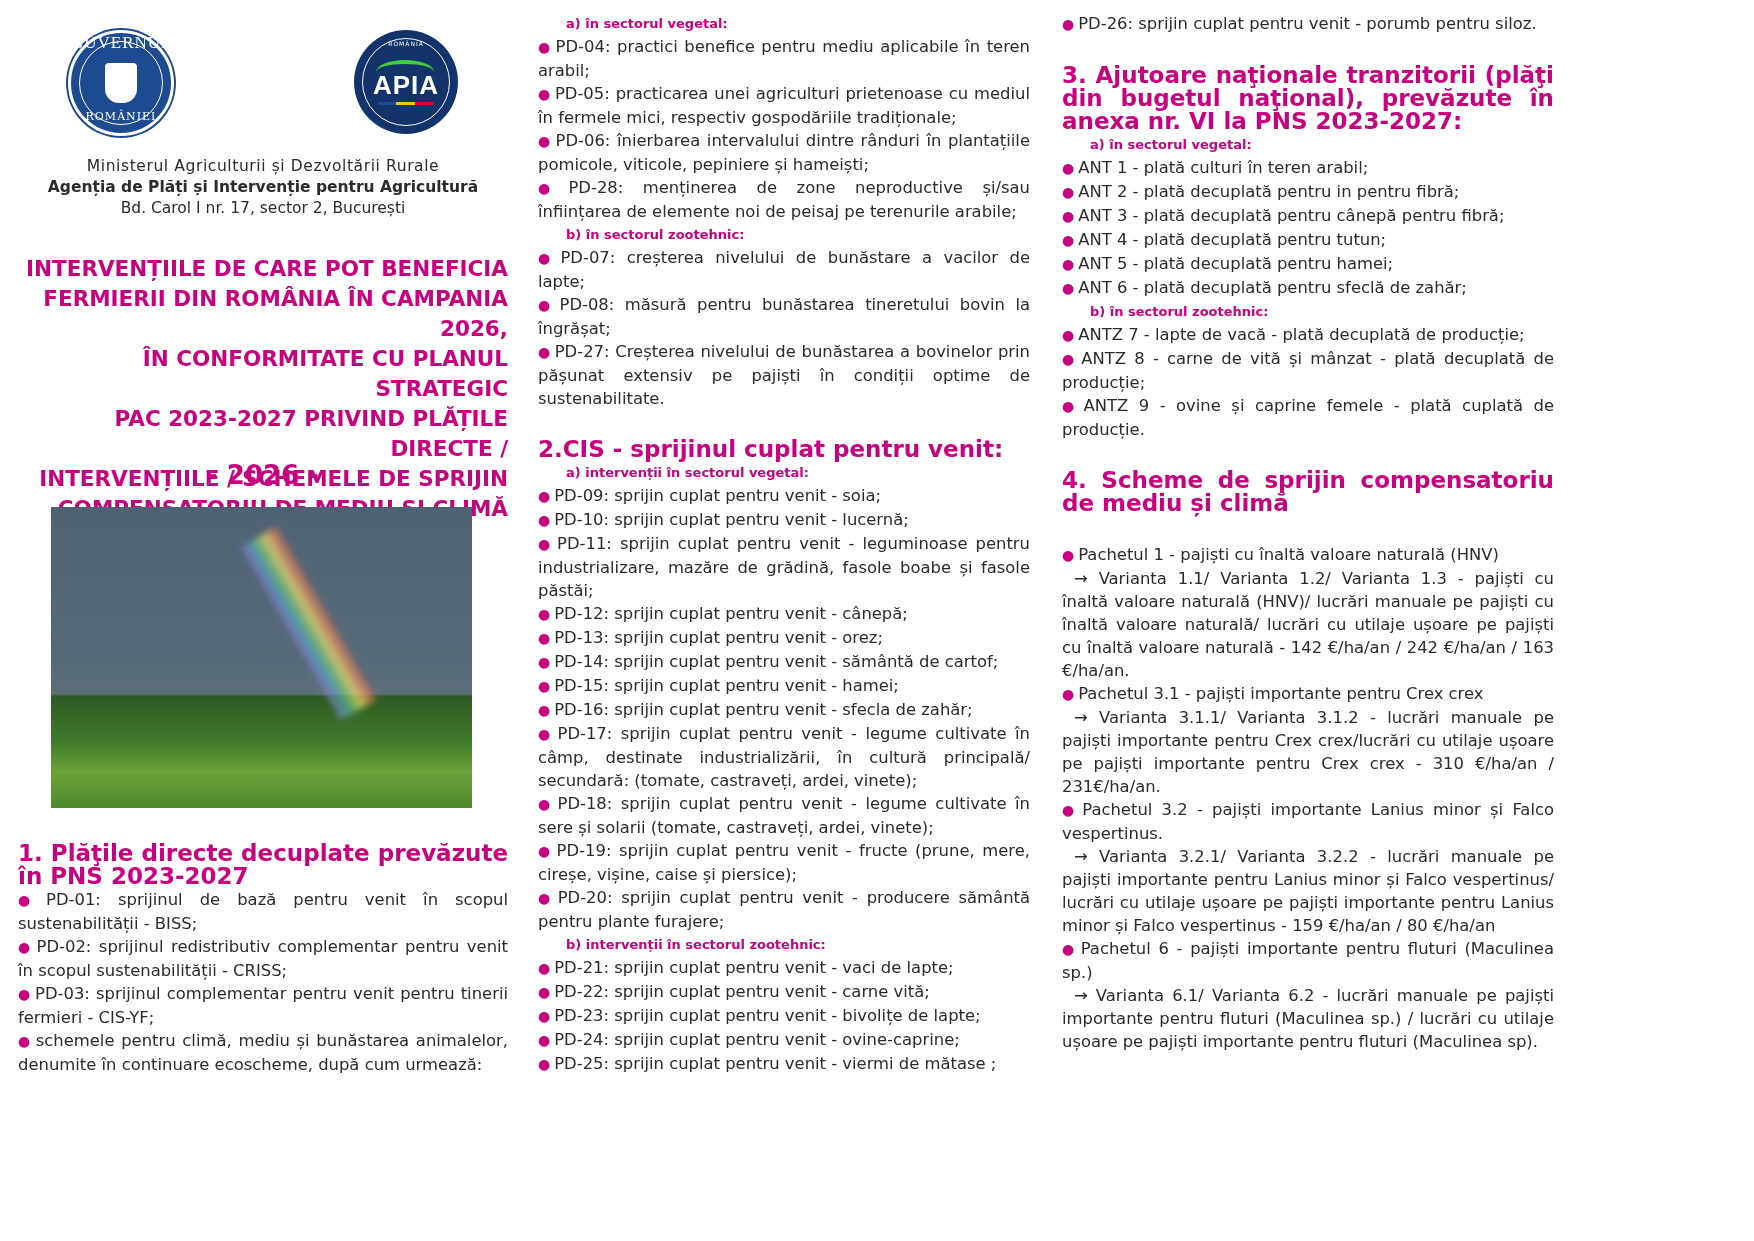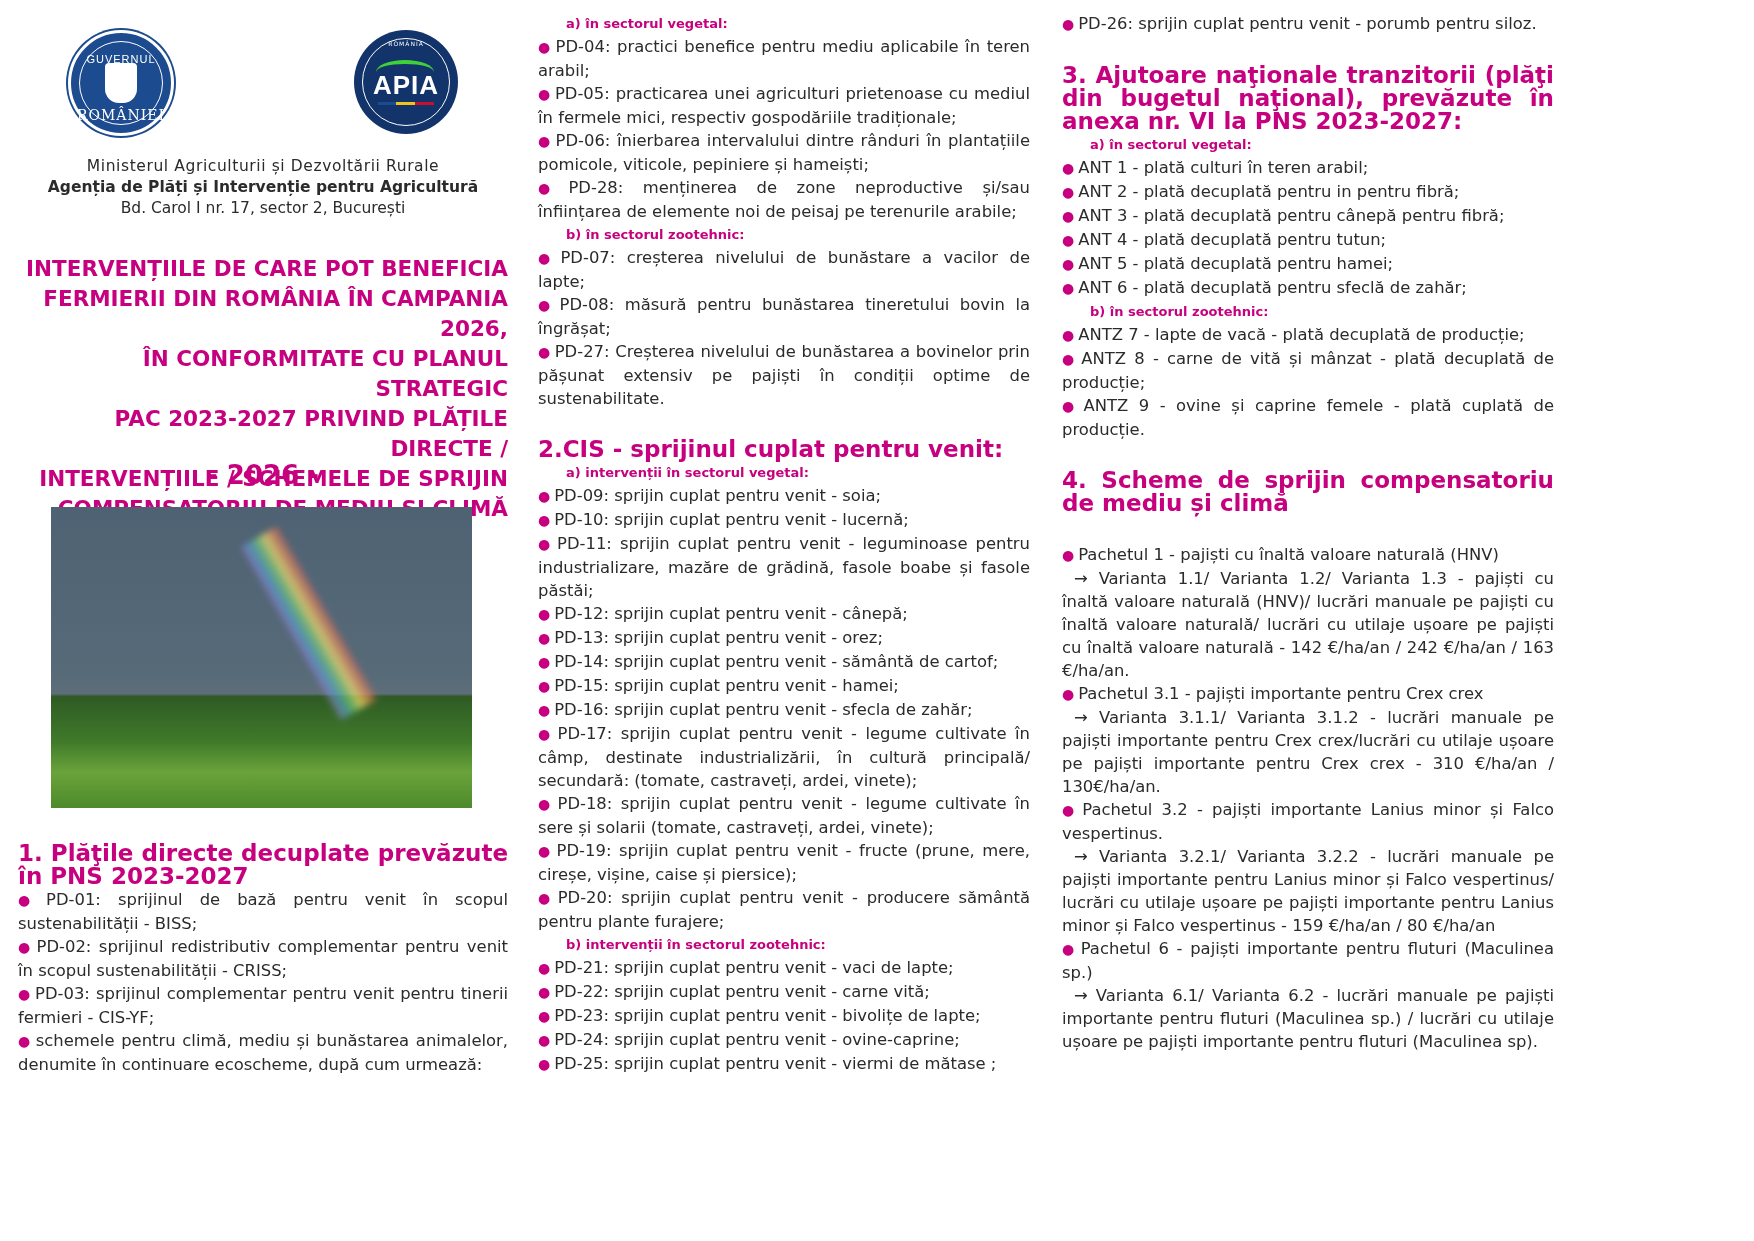--- a/index.html
+++ b/index.html
@@ -12,22 +12,22 @@
   .txt { font-size:16.4px; line-height:23px; text-align:justify; }
   .item { margin:0; }
   .bullet { color:#c6007e; font-size:14px; margin-right:4px; }
   .sub { font-weight:bold; color:#c6007e; font-size:13px; line-height:23px; padding-left:28px; }
   .h { font-weight:bold; color:#c6007e; font-size:23px; line-height:23px; }
   .logos { position:absolute; left:0; top:30px; width:490px; height:105px; }
   .logo { position:absolute; border-radius:50%; background:#1d4b8f; color:#fff; text-align:center; }
   .logo1 { left:50px; top:0; width:100px; height:100px; border:3px solid #fff; box-shadow:0 0 0 2px #1d4b8f; }
   .logo2 { left:336px; top:0; width:104px; height:104px; background:#12346b; }
   .logo-ring { position:absolute; inset:8px; border-radius:50%; border:1.5px solid #fff; }
-  .logo1 .t1 { position:absolute; top:20px; left:0; right:0; font-family:Liberation Sans, sans-serif; font-size:11px; letter-spacing:1px; }
-  .logo1 .t2 { position:absolute; bottom:10px; left:0; right:0; font-family:"DejaVu Serif", serif; font-size:14px; letter-spacing:1px; }
+  .logo1 .t1 { position:absolute; top:0; left:0; right:0; font-family:Liberation Serif, serif; font-size:17px; letter-spacing:1px; }
+  .logo1 .t2 { position:absolute; bottom:10px; left:0; right:0; font-family:"DejaVu Serif", serif; font-size:11px; letter-spacing:1px; }
   .logo1 .eagle { position:absolute; top:30px; left:34px; width:32px; height:40px; background:#fff; border-radius:4px 4px 14px 14px; }
   .logo2 .apia { position:absolute; top:40px; left:0; right:0; font-family:"Liberation Sans", sans-serif; font-weight:bold; font-size:26px; letter-spacing:1px; }
   .logo2 .arc { position:absolute; top:30px; left:22px; width:58px; height:20px; border-top:4px solid #3fd03a; border-radius:50% 50% 0 0; }
   .logo2 .flag { position:absolute; top:72px; left:24px; width:56px; height:3px; background:linear-gradient(90deg,#1d4b8f 33%,#f0c419 33% 66%,#c8102e 66%); }
   .logo2 .rom { position:absolute; top:10px; left:0; right:0; font-size:6px; letter-spacing:1px; }
   .ministry { position:absolute; top:156px; left:0; width:490px; text-align:center; font-size:15.5px; line-height:21px; }
   .ministry .m1 { letter-spacing:0.6px; }
   .ministry .m2 { font-weight:bold; }
   .maintitle { position:absolute; top:254px; left:0; width:490px; text-align:right; font-weight:bold; color:#c6007e; font-size:21.5px; line-height:30px; }
   .year { position:absolute; top:460px; left:0; width:490px; text-align:center; font-weight:bold; color:#c6007e; font-size:26px; }
@@ -138,18 +138,18 @@
   <p class="item"><span class="bullet">●</span><span>ANTZ 8 - carne de vită și mânzat - plată decuplată de producție;</span></p>
   <p class="item"><span class="bullet">●</span><span>ANTZ 9 - ovine și caprine femele - plată cuplată de producție.</span></p>
 
   <div style="height:28px;"></div>
   <div class="h">4. Scheme de sprijin compensatoriu de mediu și climă</div>
   <div style="height:28px;"></div>
 
   <p class="item"><span class="bullet">●</span><span>Pachetul 1 - pajiști cu înaltă valoare naturală (HNV)</span></p>
   <p class="item" style="text-indent:12px;"><span>→ Varianta 1.1/ Varianta 1.2/ Varianta 1.3 - pajiști cu înaltă valoare naturală (HNV)/ lucrări manuale pe pajiști cu înaltă valoare naturală/ lucrări cu utilaje ușoare pe pajiști cu înaltă valoare naturală - 142 €/ha/an / 242 €/ha/an / 163 €/ha/an.</span></p>
   <p class="item"><span class="bullet">●</span><span>Pachetul 3.1 - pajiști importante pentru Crex crex</span></p>
-  <p class="item" style="text-indent:12px;"><span>→ Varianta 3.1.1/ Varianta 3.1.2 - lucrări manuale pe pajiști importante pentru Crex crex/lucrări cu utilaje ușoare pe pajiști importante pentru Crex crex - 310 €/ha/an / 130€/ha/an.</span></p>
+  <p class="item" style="text-indent:12px;"><span>→ Varianta 3.1.1/ Varianta 3.1.2 - lucrări manuale pe pajiști importante pentru Crex crex/lucrări cu utilaje ușoare pe pajiști importante pentru Crex crex - 310 €/ha/an / 231€/ha/an.</span></p>
   <p class="item"><span class="bullet">●</span><span>Pachetul 3.2 - pajiști importante Lanius minor și Falco vespertinus.</span></p>
   <p class="item" style="text-indent:12px;"><span>→ Varianta 3.2.1/ Varianta 3.2.2 - lucrări manuale pe pajiști importante pentru Lanius minor și Falco vespertinus/ lucrări cu utilaje ușoare pe pajiști importante pentru Lanius minor și Falco vespertinus - 159 €/ha/an / 80 €/ha/an</span></p>
   <p class="item"><span class="bullet">●</span><span>Pachetul 6 - pajiști importante pentru fluturi (Maculinea sp.)</span></p>
   <p class="item" style="text-indent:12px;"><span>→ Varianta 6.1/ Varianta 6.2 - lucrări manuale pe pajiști importante pentru fluturi (Maculinea sp.) / lucrări cu utilaje ușoare pe pajiști importante pentru fluturi (Maculinea sp).</span></p>
 </div>
 
 </body></html>

